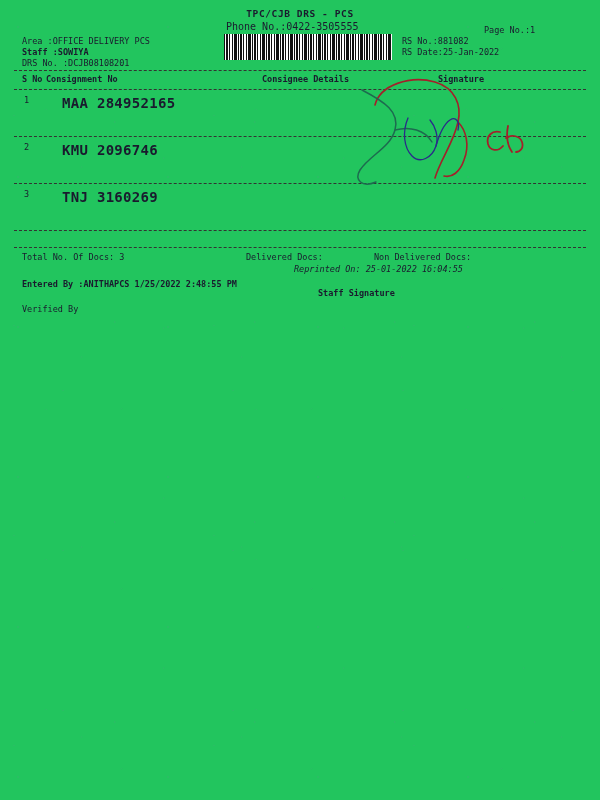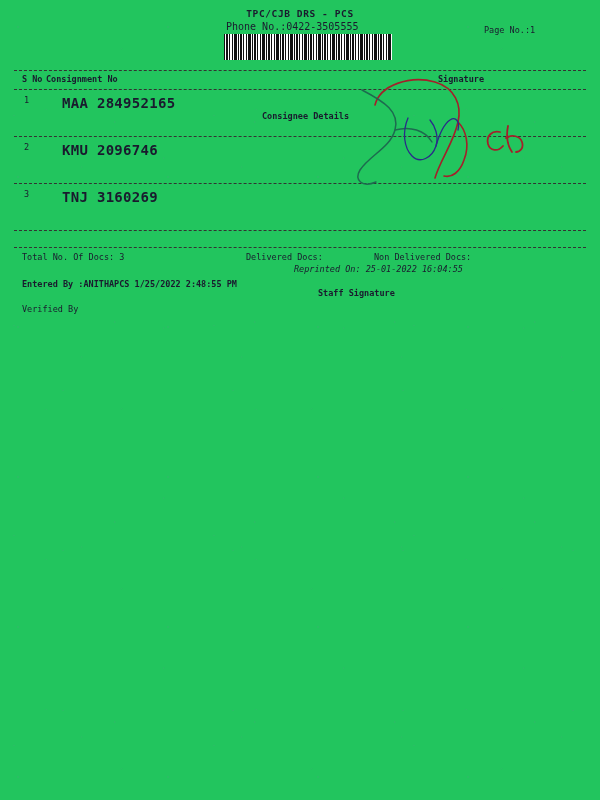--- a/index.html
+++ b/index.html
@@ -78,21 +78,21 @@
   .pageno { position: absolute; left: 470px; top: 4px; font-size: 8.5px; white-space: pre; }
 
   .dashed {
     border-top: 1px dashed #333;
     height: 0;
     margin: 3px 0 3px 0;
   }
   .colhdr { position: relative; height: 12px; font-weight: bold; }
   .c-sno { position: absolute; left: 8px; }
   .c-cons { position: absolute; left: 32px; }
-  .c-det { position: absolute; left: 248px; margin-top: 37px; }
+  .c-det { position: absolute; left: 248px; }
   .c-sig { position: absolute; left: 424px; }
 
   .item { position: relative; height: 40px; }
   .i-sno { position: absolute; left: 10px; top: 2px; font-size: 8.5px; }
   .i-cons { position: absolute; left: 48px; top: 2px; font-size: 14px; font-weight: bold; letter-spacing: 0.3px; }
 
   .footer { position: relative; font-size: 8.5px; line-height: 12px; }
   .f-total { position: absolute; left: 8px; top: 0; }
   .f-deliv { position: absolute; left: 232px; top: 0; }
   .f-nondeliv { position: absolute; left: 360px; top: 0; }
@@ -114,26 +114,35 @@
 <body>
 
 <div class="page">
   <div class="speckle"></div>
 
   <div class="doc">
 
     <div class="title">TPC/CJB  DRS - PCS</div>
 
     <div class="header-block">
+      <div class="hdr-left">
+        <div>Area :OFFICE DELIVERY PCS</div>
+        <div class="bold">Staff :SOWIYA</div>
+        <div>DRS No. :DCJB08108201</div>
+      </div>
 
       <div class="hdr-center">
         <div class="phone">Phone No.:0422-3505555</div>
         <div class="barcode"></div>
       </div>
 
+      <div class="hdr-right">
+        <div>RS No.:881082</div>
+        <div>RS Date:25-Jan-2022</div>
+      </div>
 
       <div class="pageno">Page No.:1</div>
     </div>
 
     <div class="dashed"></div>
 
     <div class="colhdr">
       <span class="abs c-sno">S No</span>
       <span class="abs c-cons">Consignment No</span>
       <span class="abs c-det">Consignee Details</span>

